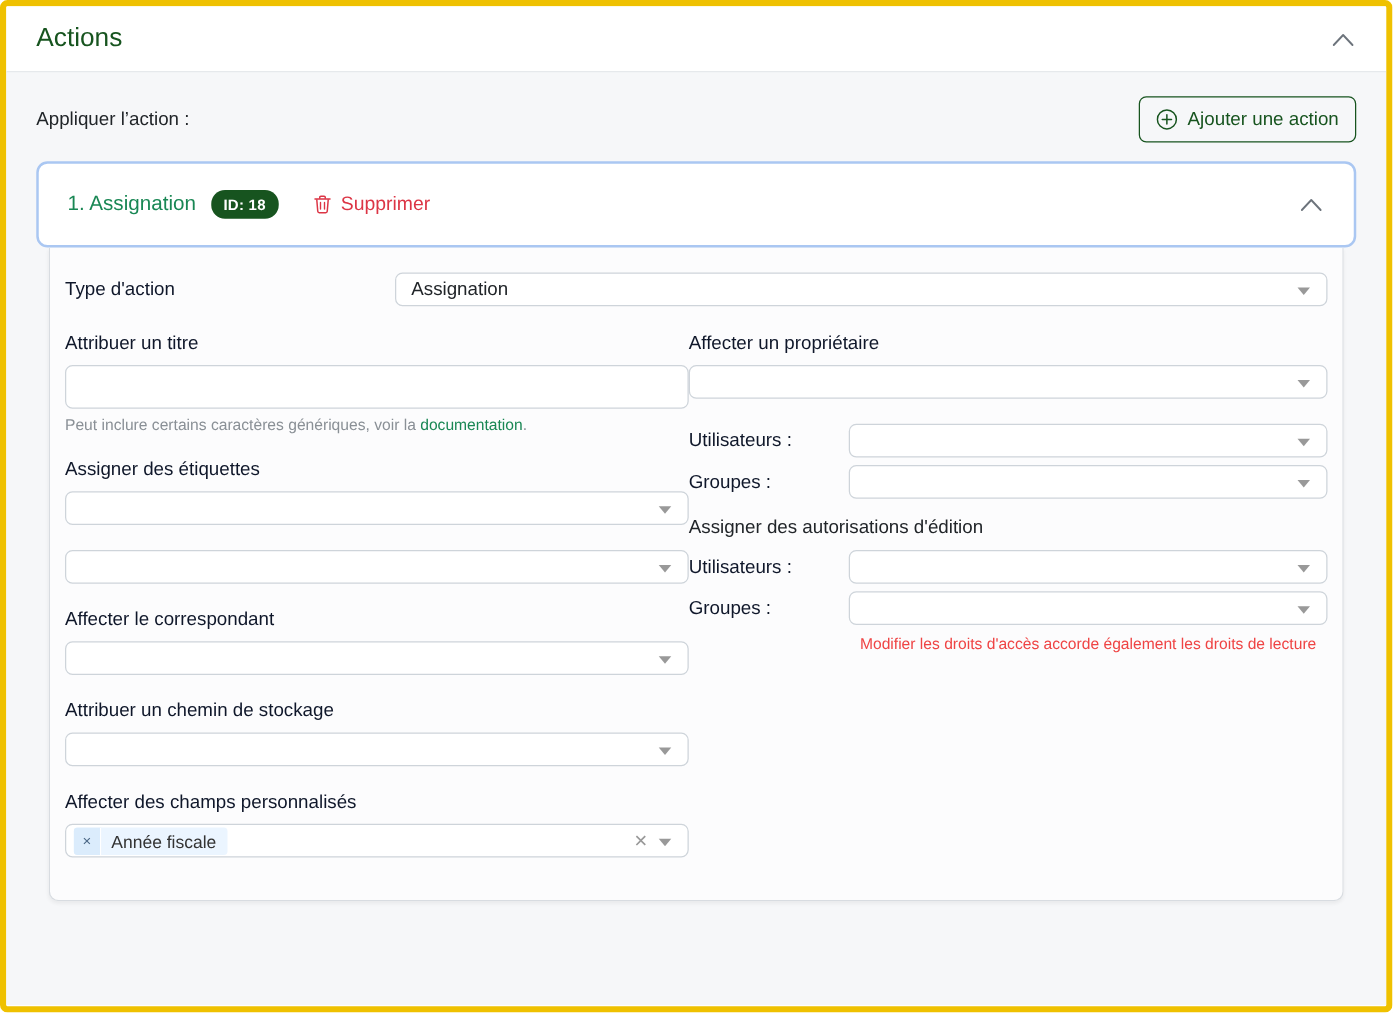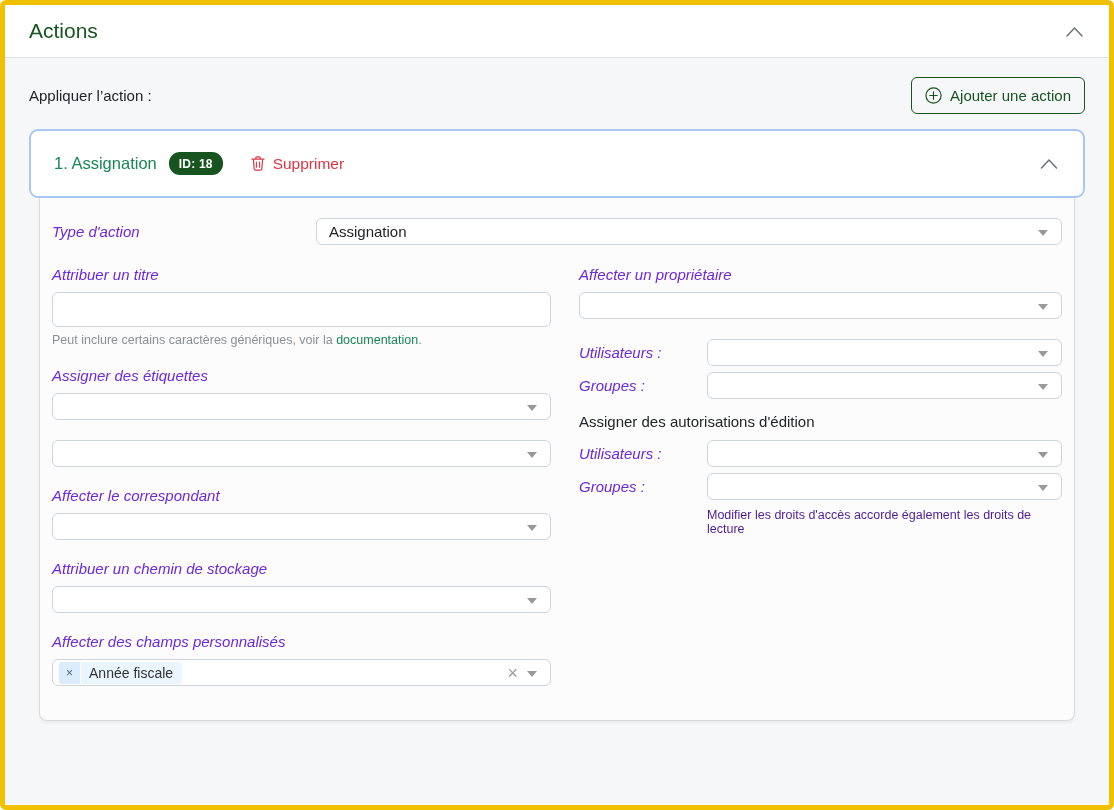--- a/index.html
+++ b/index.html
@@ -94,25 +94,25 @@
   
   .action-body {
     margin: 0 10px;
     background: #fcfcfd;
     border: 1px solid #d8dce1;
     border-top: none;
     border-radius: 0 0 8px 8px;
     padding: 20px 12px 34px 12px;
     box-shadow: 0 2px 3px rgba(0,0,0,.05);
   }
-  .lbl { font-size: 15px; color: #6d28d9; font-style: italic; }
+  .lbl { font-size: 15px; color: #0f172a; }
   .type-row { display: flex; align-items: center; margin-bottom: 21px; }
   .type-row .lbl { width: 264px; flex: none; }
   .type-row .control { flex: 1; }
-  .cols { display: flex; gap: 28px; }
+  .cols { display: flex; }
   .col-left { width: 499px; flex: none; }
   .col-right { flex: 1; }
   .group { margin-bottom: 20px; }
   .group > .lbl { display: block; margin-bottom: 9px; }
   
   .control {
     position: relative;
     height: 27px;
     background: #ffffff;
     border: 1px solid #ced4da;
@@ -184,23 +184,23 @@
     cursor: pointer;
   }
   .tag-label { display: flex; align-items: center; padding: 3px 9px 3px 8px; }
   
   .perm-section-label { display: block; font-size: 15px; margin-bottom: 10px; }
   .perm-row { display: flex; align-items: center; margin-bottom: 6px; }
   .perm-row .lbl { width: 128px; flex: none; }
   .perm-row .control { flex: 1; }
   .perm-hint {
     margin-left: 128px;
-    text-align: left;
+    text-align: center;
     font-size: 12.5px;
-    color: #4c1d95;
+    color: #ef4444;
     margin-top: 8px;
   }
   .mb14 { margin-bottom: 14px; }
 </style>
 </head>
 <body>
 
 <div class="page">
 
   <div class="panel-header">

